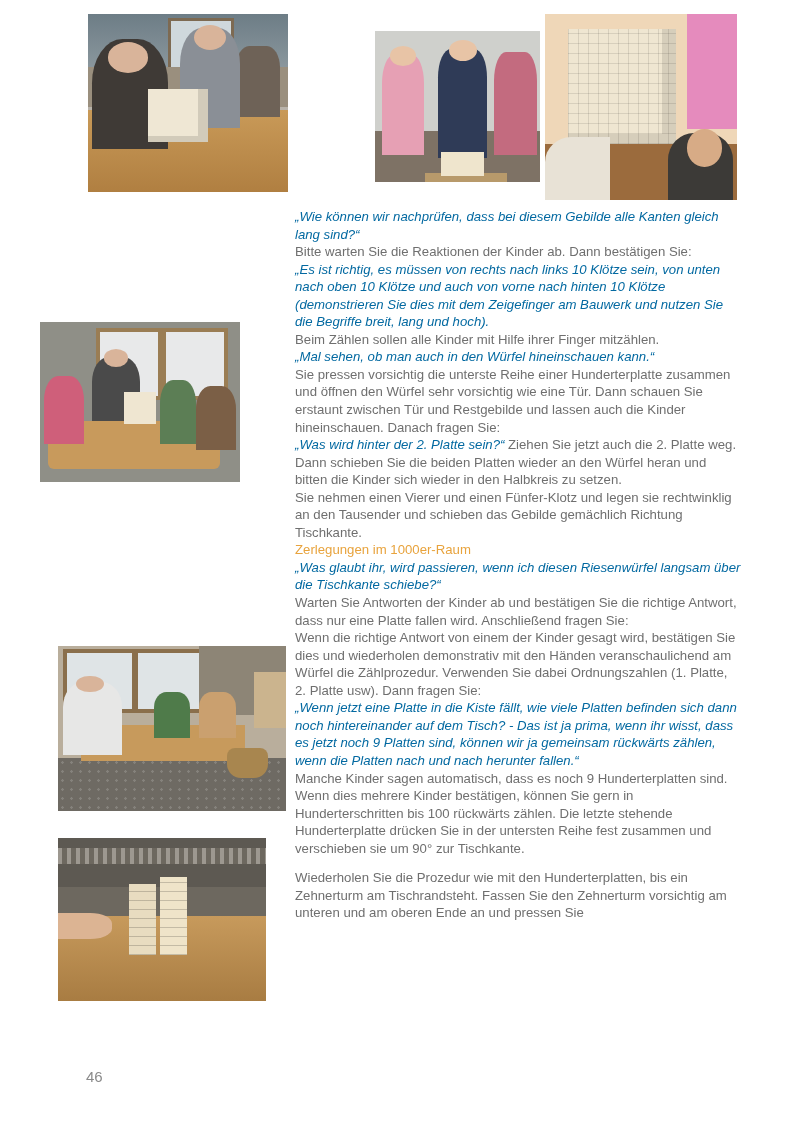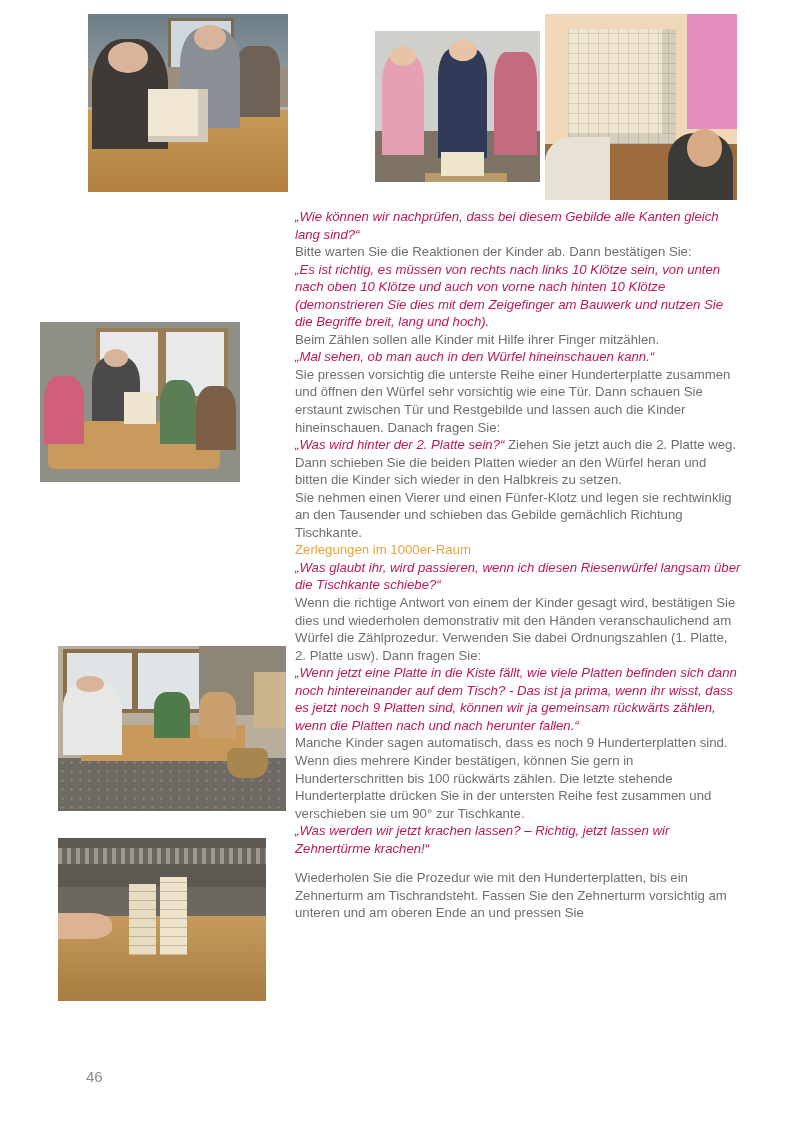--- a/index.html
+++ b/index.html
@@ -112,21 +112,21 @@
   .textcol {
     position: absolute;
     left: 295px;
     top: 208px;
     width: 446px;
     color: #6f6f6f;
     font-size: 13.2px;
     line-height: 1.33;
   }
   .textcol p { margin: 0; }
-  .q    { font-style: italic; color: #be185d; }
+  .q    { font-style: italic; color: #0369a1; }
   .head { color: #e8a33d; margin-top: 12px; }
   .gap  { height: 12px; }
 
   .pagenum {
     position: absolute;
     left: 86px;
     top: 1068px;
     font-size: 15px;
     color: #8a8a8a;
   }
@@ -224,22 +224,22 @@
     <p>Bitte warten Sie die Reaktionen der Kinder ab. Dann bestätigen Sie:</p>
     <p class="q">„Es ist richtig, es müssen von rechts nach links 10 Klötze sein, von unten nach oben 10 Klötze und auch von vorne nach hinten 10 Klötze (demonstrieren Sie dies mit  dem Zeigefinger am Bauwerk und nutzen Sie die Begriffe breit, lang und hoch).</p>
     <p>Beim Zählen sollen alle Kinder mit Hilfe ihrer Finger mitzählen.</p>
     <p class="q">„Mal sehen, ob man auch in den Würfel hineinschauen kann.“</p>
     <p>Sie pressen vorsichtig die unterste Reihe einer Hunderterplatte zusammen und öffnen den Würfel sehr vorsichtig wie eine Tür. Dann schauen Sie erstaunt zwischen Tür und Restgebilde und lassen auch die Kinder hineinschauen. Danach fragen Sie:</p>
     <p><span class="q">„Was wird hinter der 2. Platte sein?“</span><span> Ziehen Sie jetzt auch die 2. Platte weg. Dann schieben Sie die beiden Platten wieder an den Würfel heran und bitten die Kinder sich wieder in den Halbkreis zu setzen.</span></p>
     <p>Sie nehmen einen Vierer und einen Fünfer-Klotz und legen sie rechtwinklig  an den Tausender und schieben das Gebilde gemächlich Richtung Tischkante.</p>
 
     <p class="head">Zerlegungen im 1000er-Raum</p>
     <p class="q">„Was glaubt ihr, wird passieren, wenn ich diesen Riesenwürfel langsam über die Tischkante schiebe?“</p>
+    <p>Warten Sie Antworten der Kinder ab und bestätigen Sie die richtige Antwort, dass nur eine Platte fallen wird. Anschließend fragen Sie:</p>
     <p>Wenn die richtige Antwort von einem der Kinder gesagt wird, bestätigen Sie dies und wiederholen demonstrativ mit den Händen veranschaulichend am Würfel die Zählprozedur. Verwenden Sie dabei Ordnungszahlen (1. Platte, 2. Platte usw). Dann fragen Sie:</p>
     <p class="q">„Wenn jetzt eine Platte in die Kiste fällt, wie viele Platten befinden sich dann noch hintereinander auf dem Tisch? - Das ist ja prima, wenn ihr wisst, dass es jetzt noch 9 Platten sind, können wir ja gemeinsam rückwärts zählen, wenn die Platten nach und nach herunter fallen.“</p>
     <p>Manche Kinder sagen automatisch, dass es noch 9 Hunderterplatten sind. Wenn dies mehrere Kinder bestätigen, können Sie gern in Hunderterschritten bis 100 rückwärts zählen. Die letzte stehende Hunderterplatte drücken Sie in der untersten Reihe fest zusammen und verschieben sie um 90° zur Tischkante.</p>
-    <p class="q">„Was werden wir jetzt krachen lassen? – Richtig, jetzt lassen wir Zehnertürme krachen!“</p>
     <div class="gap"></div>
     <p>Wiederholen Sie die Prozedur wie mit den Hunderterplatten, bis ein Zehnerturm am Tischrandsteht. Fassen Sie den Zehnerturm vorsichtig am unteren und am oberen Ende an und pressen Sie</p>
   </div>
 
   <div class="pagenum">46</div>
 </div>
 
 </body></html>

